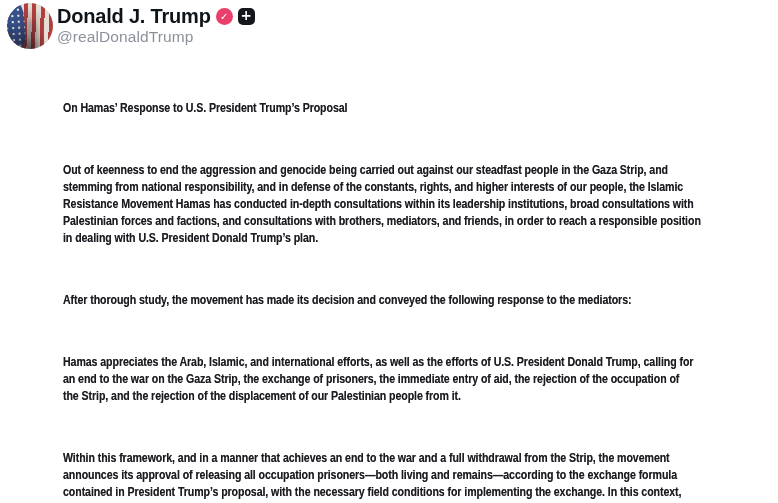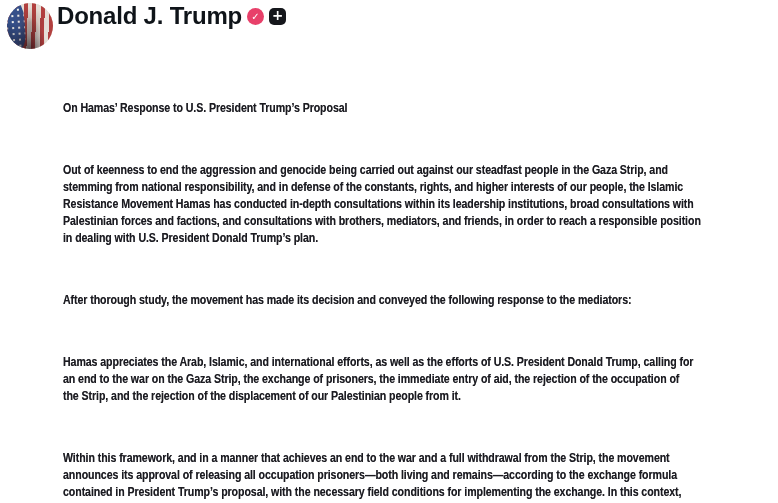--- a/index.html
+++ b/index.html
@@ -64,21 +64,21 @@
     position: absolute;
     left: 57px; top: 6px;
   }
   .name-row {
     display: flex;
     align-items: center;
     gap: 5px;
     height: 20px;
   }
   .display-name {
-    font-size: 24px;
+    font-size: 20px;
     font-weight: 700;
     color: #0f1419;
     letter-spacing: -0.2px;
     cursor: pointer;
   }
   .badge {
     width: 17px; height: 17px;
     display: inline-flex;
     align-items: center;
     justify-content: center;
@@ -138,20 +138,21 @@
     <div class="avatar-union"></div>
     <div class="avatar-shade"></div>
   </div>
 
   <div class="id-block">
     <div class="name-row">
       <span class="display-name">Donald J. Trump</span>
       <span class="badge badge-verified">✓</span>
       <span class="badge badge-plus">+</span>
     </div>
+    <div class="handle">@realDonaldTrump</div>
   </div>
 
 </div>
 
 <div class="statement">
   <div class="para">On Hamas’ Response to U.S. President Trump’s Proposal</div>
   <div class="para">Out of keenness to end the aggression and genocide being carried out against our steadfast people in the Gaza Strip, and
 stemming from national responsibility, and in defense of the constants, rights, and higher interests of our people, the Islamic
 Resistance Movement Hamas has conducted in-depth consultations within its leadership institutions, broad consultations with
 Palestinian forces and factions, and consultations with brothers, mediators, and friends, in order to reach a responsible position

